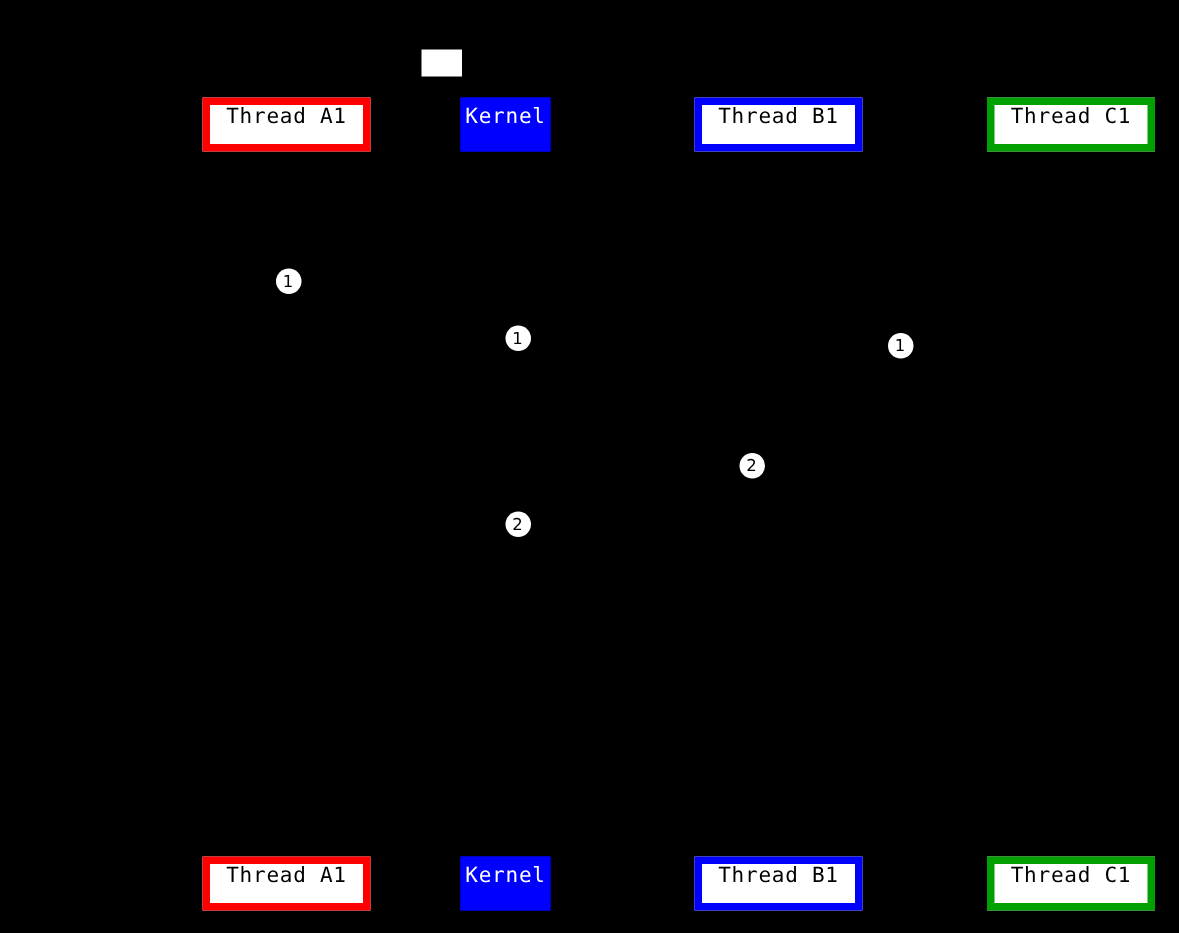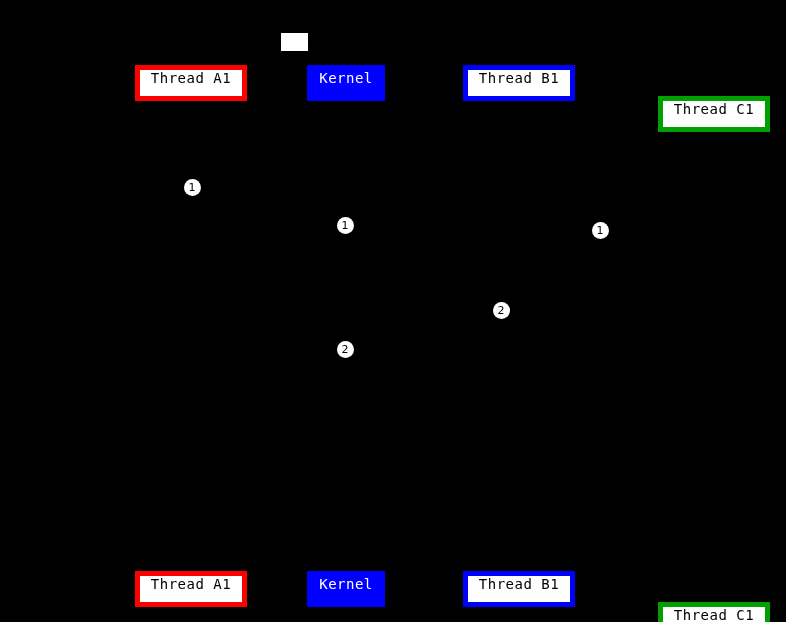--- a/index.html
+++ b/index.html
@@ -21,23 +21,23 @@
     background: #ffffff;
     border: 5px solid #ec4899;
     font-size: 14px;
     color: #000000;
     letter-spacing: 0.5px;
     white-space: nowrap;
   }
   .row-top { top: 65px; }
   .row-bottom { top: 571px; }
   .pos-a { left: 135px; width: 112px; }
-  .pos-k { left: 307px; width: 78px; }
+  .pos-k { left: 307px; width: 60px; }
   .pos-b { left: 463px; width: 112px; }
-  .pos-c { left: 658px; width: 112px; margin-top: 31px; }
+  .pos-c { left: 658px; width: 112px; }
   .blank-note {
     position: absolute;
     left: 281px;
     top: 33px;
     width: 27px;
     height: 18px;
     background: #ffffff;
   }
   .marker {
     position: absolute;

